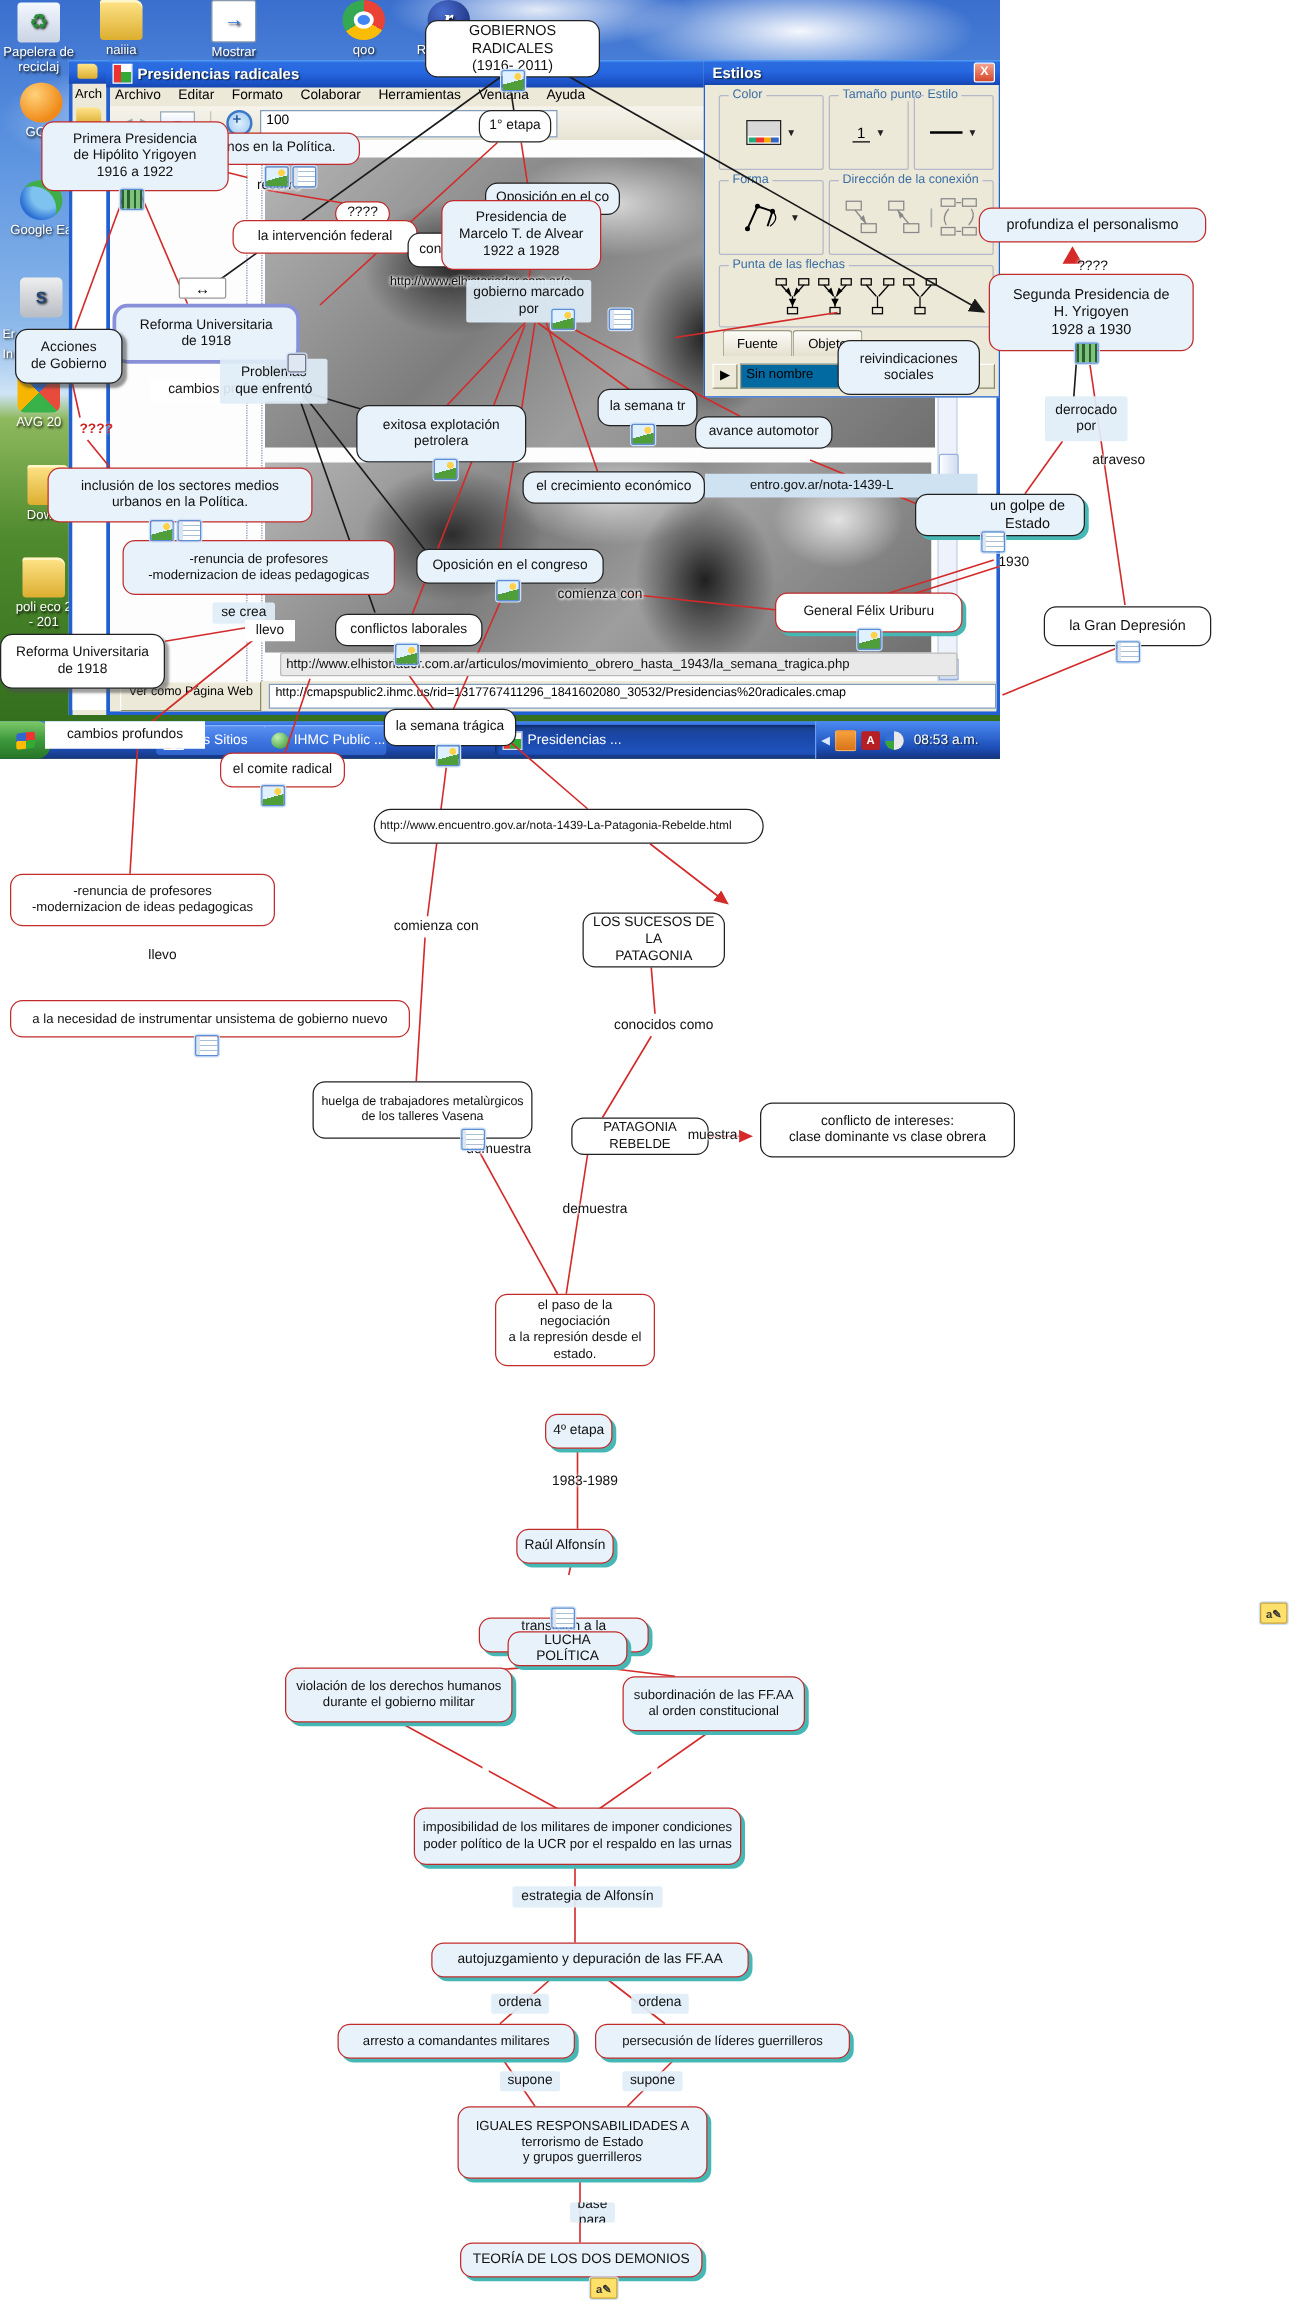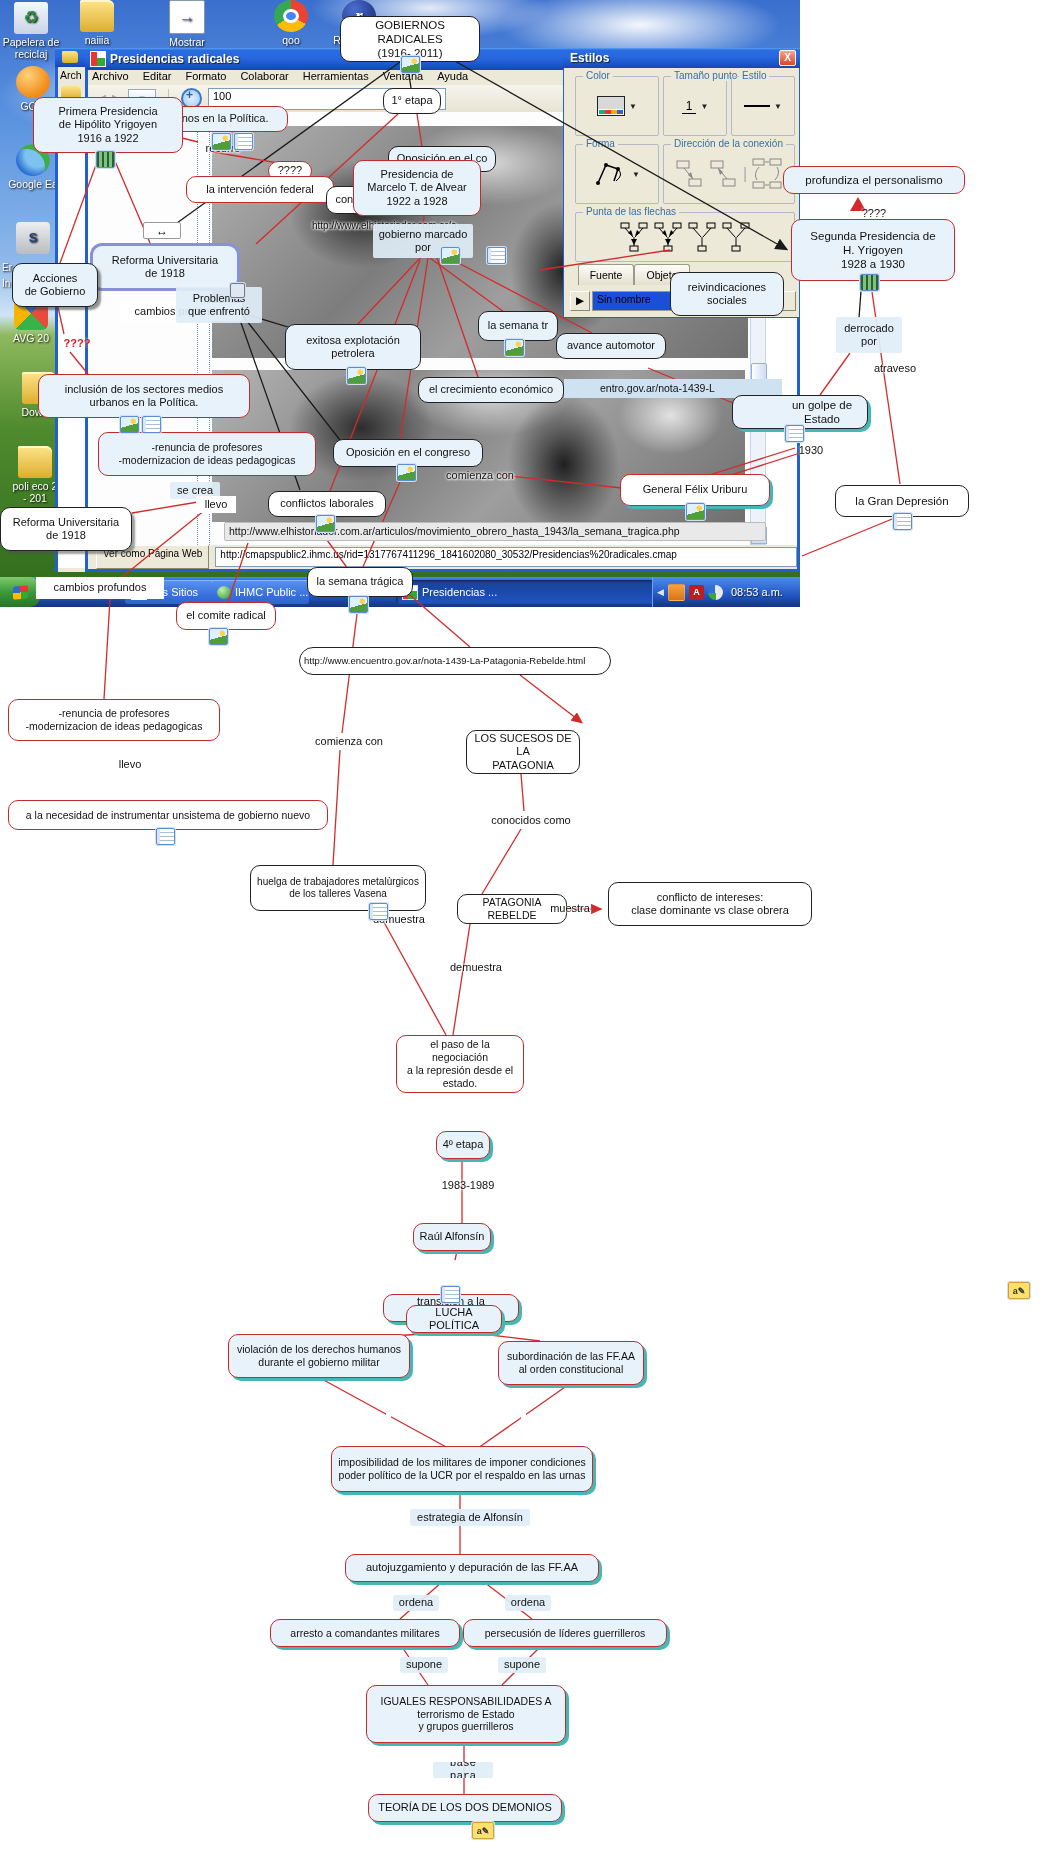--- a/index.html
+++ b/index.html
@@ -77,21 +77,21 @@
   .grp .lg{position:absolute;top:-7px;left:7px;background:#ece9d8;color:#3b6ea5;font-size:10px;padding:0 3px;white-space:nowrap;}
   .grp .inner{width:100%;height:100%;display:flex;align-items:center;justify-content:center;gap:4px;}
   .colorbtn{width:26px;height:18px;border:1px solid #222;background:linear-gradient(180deg,#d8d8d8 0 12px,#fff 12px);position:relative;}
   .colorbtn::after{content:"";position:absolute;left:1px;bottom:1px;right:1px;height:4px;
      background:linear-gradient(90deg,#2a7 0 25%,#e33 0 50%,#fa0 0 75%,#36c 0);}
   .ddv{font-size:8px;color:#222;}
   .sizeone{font-size:12px;color:#000;border-bottom:1px solid #000;padding:0 4px;}
   .lineswatch{width:26px;height:0;border-top:2px solid #000;}
   .tab{position:absolute;height:20px;background:linear-gradient(#fdfcf8,#e4e0cf);border:1px solid #9a9a86;border-bottom:none;border-radius:3px 3px 0 0;font-size:10.5px;text-align:center;line-height:20px;z-index:31;color:#000;}
   .dlgbtn{position:absolute;background:#ece9d8;border:1px solid;border-color:#fff #8a8a6a #8a8a6a #fff;font-size:10.5px;text-align:center;z-index:31;color:#000;}
-  #stylename{position:absolute;left:592px;top:291px;width:118px;height:16px;background:#1d4ed8;border:1px solid #9a9a86;font-size:10.5px;padding:1px 4px;z-index:31;color:#000;}
+  #stylename{position:absolute;left:592px;top:291px;width:118px;height:16px;background:#0369a1;border:1px solid #9a9a86;font-size:10.5px;padding:1px 4px;z-index:31;color:#000;}
 
   
   #taskbar{left:0;top:577px;width:800px;height:30px;background:linear-gradient(180deg,#4b8af3 0,#2765d9 14%,#2157c8 60%,#16357e 100%);z-index:20;}
   #startbtn{left:0;top:577px;width:40px;height:30px;border-radius:0 10px 10px 0;
      background:linear-gradient(180deg,#7ec96a 0,#3c9a3c 50%,#277427 100%);z-index:21;display:flex;align-items:center;justify-content:center;}
   .winflag{width:15px;height:13px;background:conic-gradient(#e33 0 25%,#3a3 0 50%,#fb0 0 75%,#36c 0);border-radius:2px;transform:skewY(-6deg);}
   .tbtn{position:absolute;top:580px;height:24px;border-radius:3px;background:linear-gradient(#5b93f2,#3a71de 60%,#2f63cc);box-shadow:inset 0 1px 0 #8ab4f8;color:#fff;font-size:11px;display:flex;align-items:center;gap:4px;padding:0 6px;z-index:21;white-space:nowrap;overflow:hidden;}
   .tbtn.active{background:linear-gradient(#1c4390,#1a47a8 40%,#2055c0);box-shadow:inset 1px 1px 3px #0c2150;}
   .tbtn .bicon{width:14px;height:13px;flex:0 0 auto;}
   .bi-missitios{background:linear-gradient(90deg,#e33 0 5px,#fff 5px 9px,#36c 9px);border:1px solid #fff;}
@@ -509,27 +509,27 @@
 durante el gobierno militar</div>
     <div class="node s-redshadow" style="left: 498px; top: 1341px; width: 146px; height: 44px; font-size: 10.5px;">subordinación de las FF.AA
 al orden constitucional</div>
     <div class="node s-redshadow" style="left: 331px; top: 1446px; width: 262px; height: 46px; font-size: 10.5px;">imposibilidad de los militares de imponer condiciones
 poder político de la UCR por el respaldo en las urnas</div>
     <div class="node s-label" style="left: 410px; top: 1509px; width: 120px; height: 17px;">estrategia de Alfonsín</div>
     <div class="node s-redshadow" style="left: 345px; top: 1554px; width: 254px; height: 28px;">autojuzgamiento y depuración de las FF.AA</div>
     <div class="node s-label" style="left: 393px; top: 1595px; width: 46px; height: 16px;">ordena</div>
     <div class="node s-label" style="left: 505px; top: 1595px; width: 46px; height: 16px;">ordena</div>
     <div class="node s-redshadow" style="left: 270px; top: 1619px; width: 190px; height: 28px; font-size: 10.5px;">arresto a comandantes militares</div>
-    <div class="node s-redshadow" style="left: 463px; top: 1619px; width: 204px; height: 28px; font-size: 10.5px;">persecusión de líderes guerrilleros</div>
+    <div class="node s-redshadow" style="left: 476px; top: 1619px; width: 204px; height: 28px; font-size: 10.5px;">persecusión de líderes guerrilleros</div>
     <div class="node s-label" style="left: 400px; top: 1657px; width: 48px; height: 16px;">supone</div>
     <div class="node s-label" style="left: 498px; top: 1657px; width: 48px; height: 16px;">supone</div>
     <div class="node s-redshadow" style="left: 366px; top: 1685px; width: 200px; height: 58px; font-size: 10.5px;">IGUALES RESPONSABILIDADES A
 terrorismo de Estado
 y grupos guerrilleros</div>
-    <div class="node s-label" style="left: 433px; top: 1762px; width: 60px; height: 16px; font-family: Liberation Mono, monospace;">base para</div>
+    <div class="node s-label" style="left: 456px; top: 1762px; width: 36px; height: 16px;">base para</div>
     <div class="node s-redshadow" style="left: 368px; top: 1794px; width: 194px; height: 28px; font-size: 11px;">TEORÍA DE LOS DOS DEMONIOS</div>
     <div class="ric ric-image" style="left: 401px; top: 56px;"></div>
     <div class="ric ric-movie" style="left: 96px; top: 151px;"></div>
     <div class="ric ric-image" style="left: 212px; top: 133px;"></div>
     <div class="ric ric-doc" style="left: 234px; top: 133px;"></div>
     <div class="ric ric-image" style="left: 441px; top: 247px;"></div>
     <div class="ric ric-doc" style="left: 487px; top: 247px;"></div>
     <div class="ric ric-image" style="left: 505px; top: 339px;"></div>
     <div class="ric ric-handle" style="left: 230px; top: 283px;"></div>
     <div class="ric ric-movearrow" style="left: 143px; top: 222px;">↔</div>

